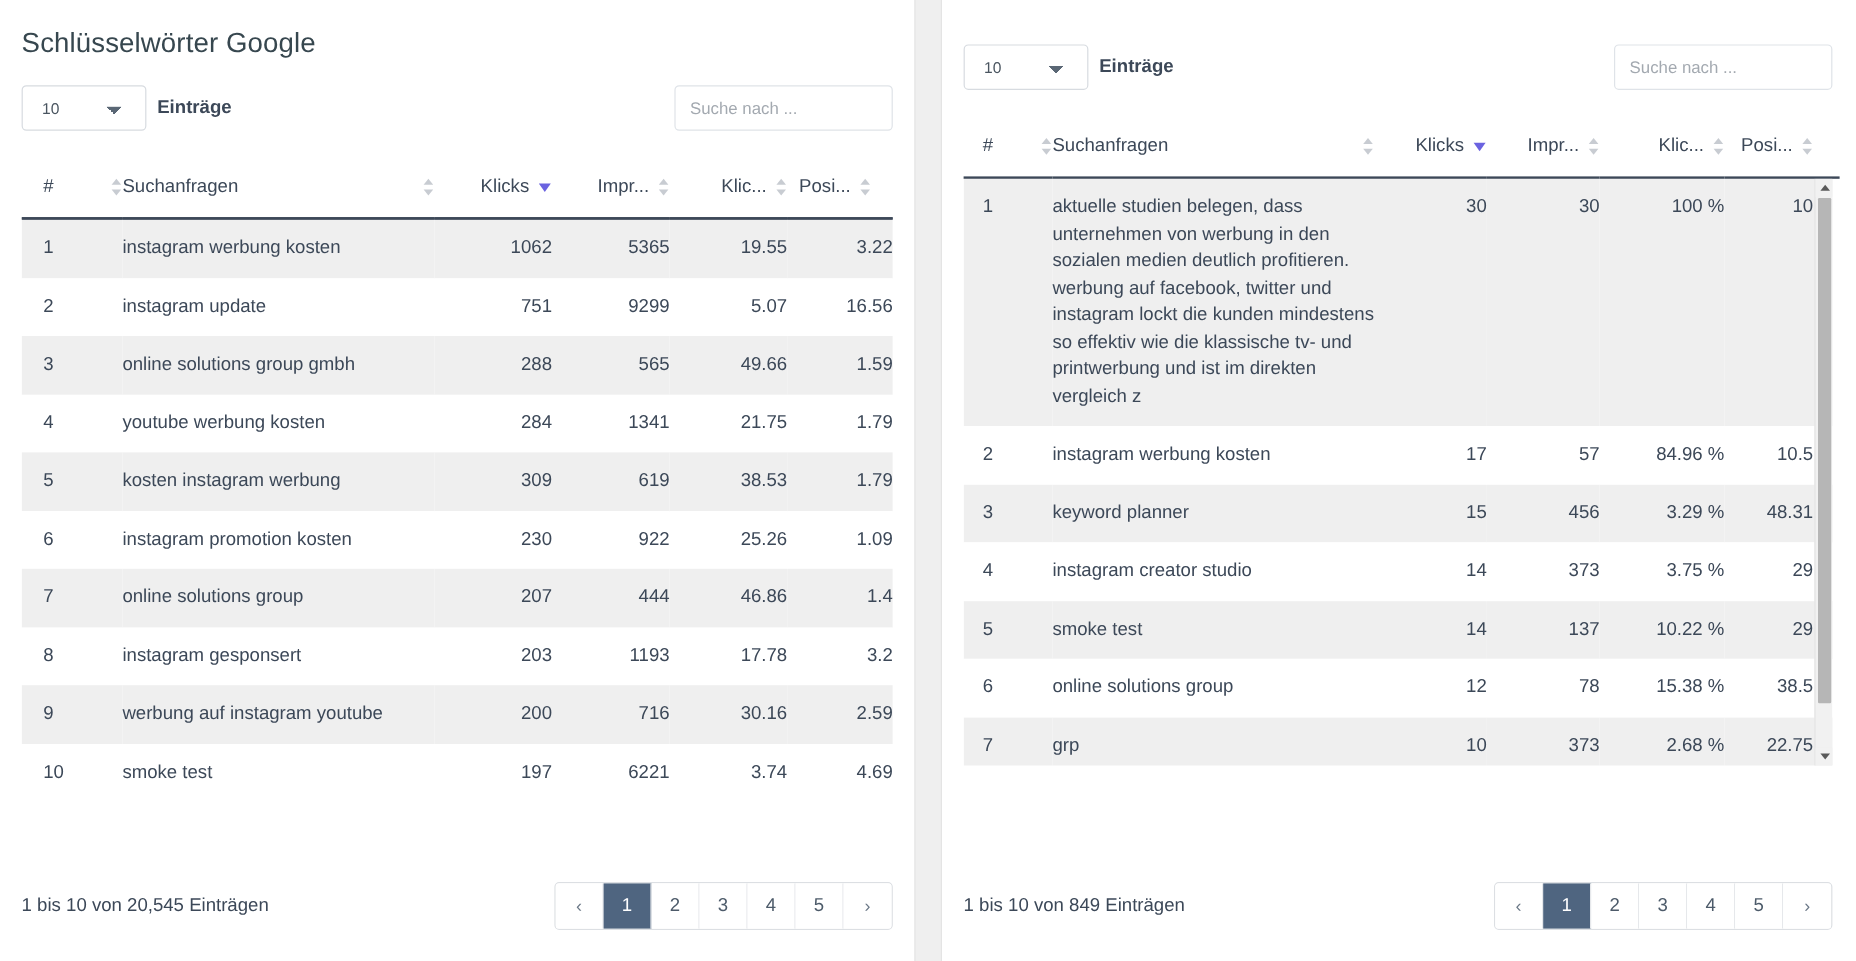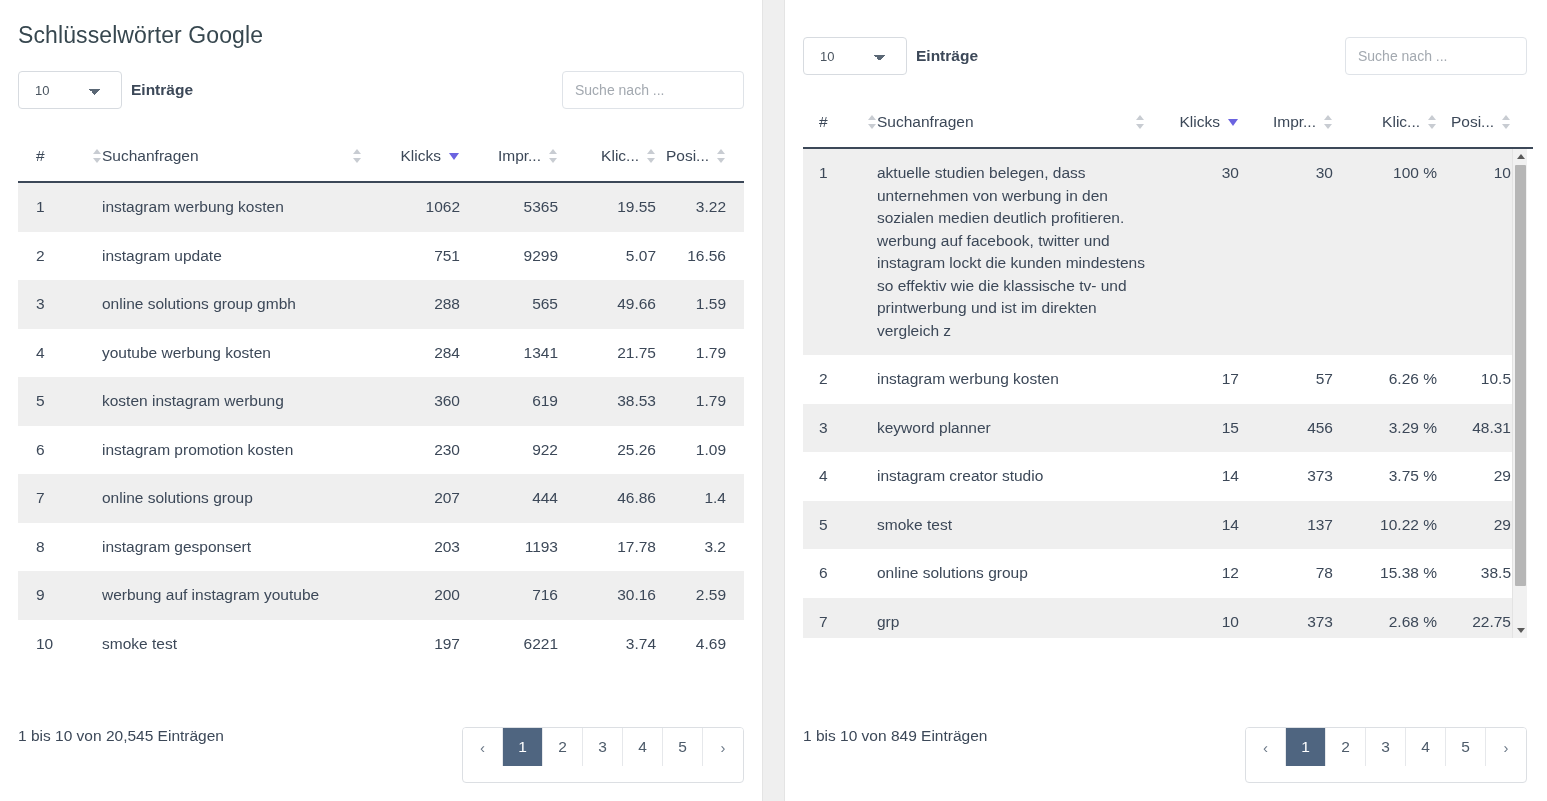--- a/index.html
+++ b/index.html
@@ -188,21 +188,21 @@
   td.num { text-align: right; }
 
   
   .tbl-google col.c-idx   { width: 84px; }
   .tbl-google col.c-query { width: 260px; }
   .tbl-google col.c-clk   { width: 98px; }
   .tbl-google col.c-imp   { width: 98px; }
   .tbl-google col.c-ctr   { width: 98px; }
   .tbl-google col.c-pos   { width: 88px; }
   .tbl-google td.c-idx { padding-left: 18px; }
-  .tbl-google td.c-pos { padding-right: 18px; }
+  .tbl-google td.c-pos { }
   .tbl-google th.c-pos { padding-right: 18px; }
   .tbl-google th.c-idx { padding-left: 18px; }
 
   
   .tbl-bing col.c-idx   { width: 74px; }
   .tbl-bing col.c-query { width: 268px; }
   .tbl-bing col.c-clk   { width: 94px; }
   .tbl-bing col.c-imp   { width: 94px; }
   .tbl-bing col.c-ctr   { width: 104px; }
   .tbl-bing col.c-pos   { width: 96px; }
@@ -247,20 +247,21 @@
     top: 16px;
     left: 2px;
     width: 11px;
     height: 421px;
     background: #b6b6b6;
     border-radius: 1px;
   }
 
   .footer {
     display: flex;
+    align-items: center;
     justify-content: space-between;
     margin-top: auto;
     padding-bottom: 18px;
     height: 56px;
   }
   .info-text {
     font-size: 15.5px;
     color: #3c4858;
   }
   .pager {
@@ -394,21 +395,21 @@
                 <td class="c-idx">4</td>
                 <td class="c-query">youtube werbung kosten</td>
                 <td class="c-clk num">284</td>
                 <td class="c-imp num">1341</td>
                 <td class="c-ctr num">21.75</td>
                 <td class="c-pos num">1.79</td>
               </tr>
               <tr class="odd">
                 <td class="c-idx">5</td>
                 <td class="c-query">kosten instagram werbung</td>
-                <td class="c-clk num">360</td>
+                <td class="c-clk num">309</td>
                 <td class="c-imp num">619</td>
                 <td class="c-ctr num">38.53</td>
                 <td class="c-pos num">1.79</td>
               </tr>
               <tr class="even">
                 <td class="c-idx">6</td>
                 <td class="c-query">instagram promotion kosten</td>
                 <td class="c-clk num">230</td>
                 <td class="c-imp num">922</td>
                 <td class="c-ctr num">25.26</td>
@@ -552,21 +553,21 @@
                 <td class="c-clk num">30</td>
                 <td class="c-imp num">30</td>
                 <td class="c-ctr num">100 %</td>
                 <td class="c-pos num">10</td>
               </tr>
               <tr class="even">
                 <td class="c-idx">2</td>
                 <td class="c-query">instagram werbung kosten</td>
                 <td class="c-clk num">17</td>
                 <td class="c-imp num">57</td>
-                <td class="c-ctr num">6.26 %</td>
+                <td class="c-ctr num">84.96 %</td>
                 <td class="c-pos num">10.5</td>
               </tr>
               <tr class="odd">
                 <td class="c-idx">3</td>
                 <td class="c-query">keyword planner</td>
                 <td class="c-clk num">15</td>
                 <td class="c-imp num">456</td>
                 <td class="c-ctr num">3.29 %</td>
                 <td class="c-pos num">48.31</td>
               </tr>

